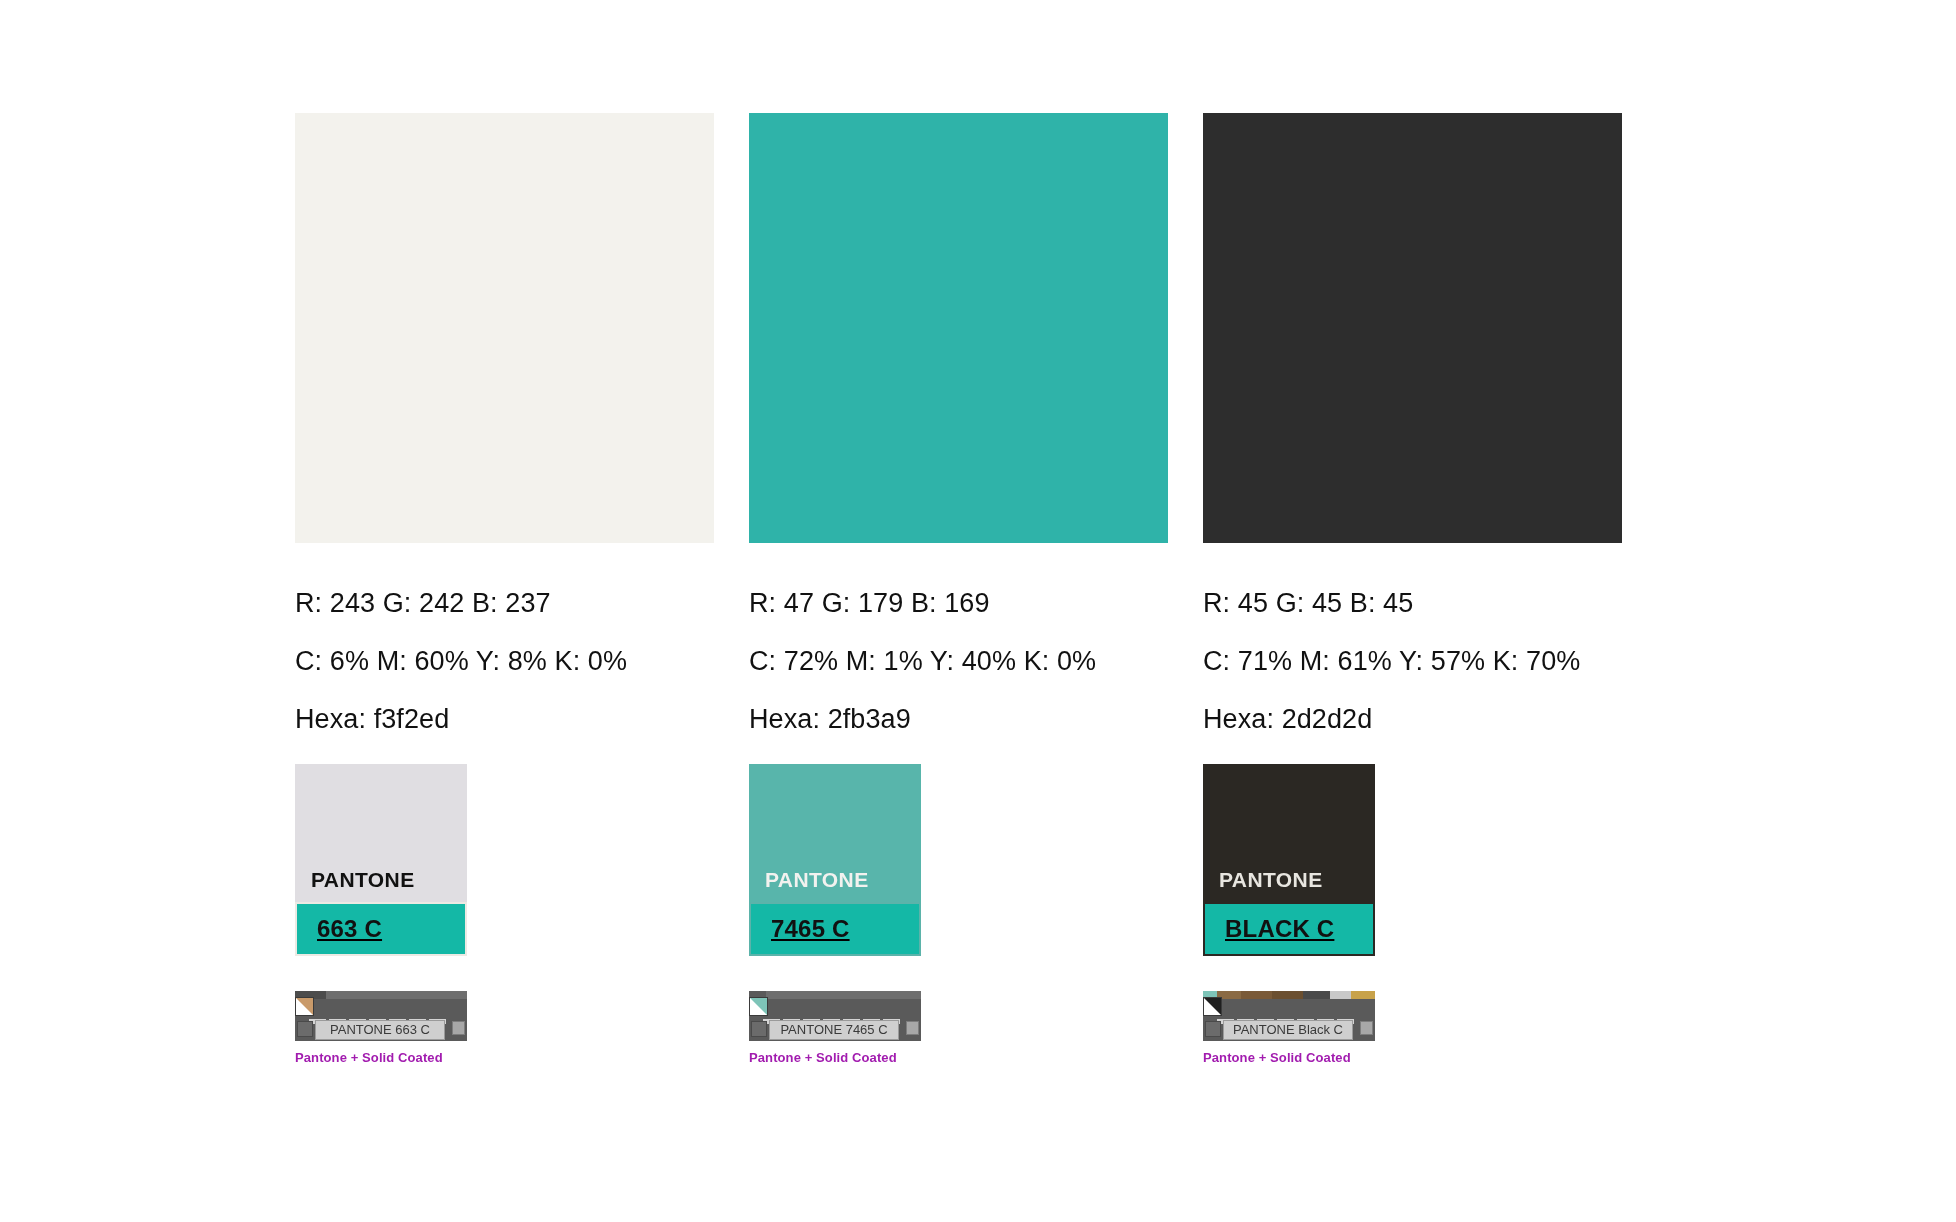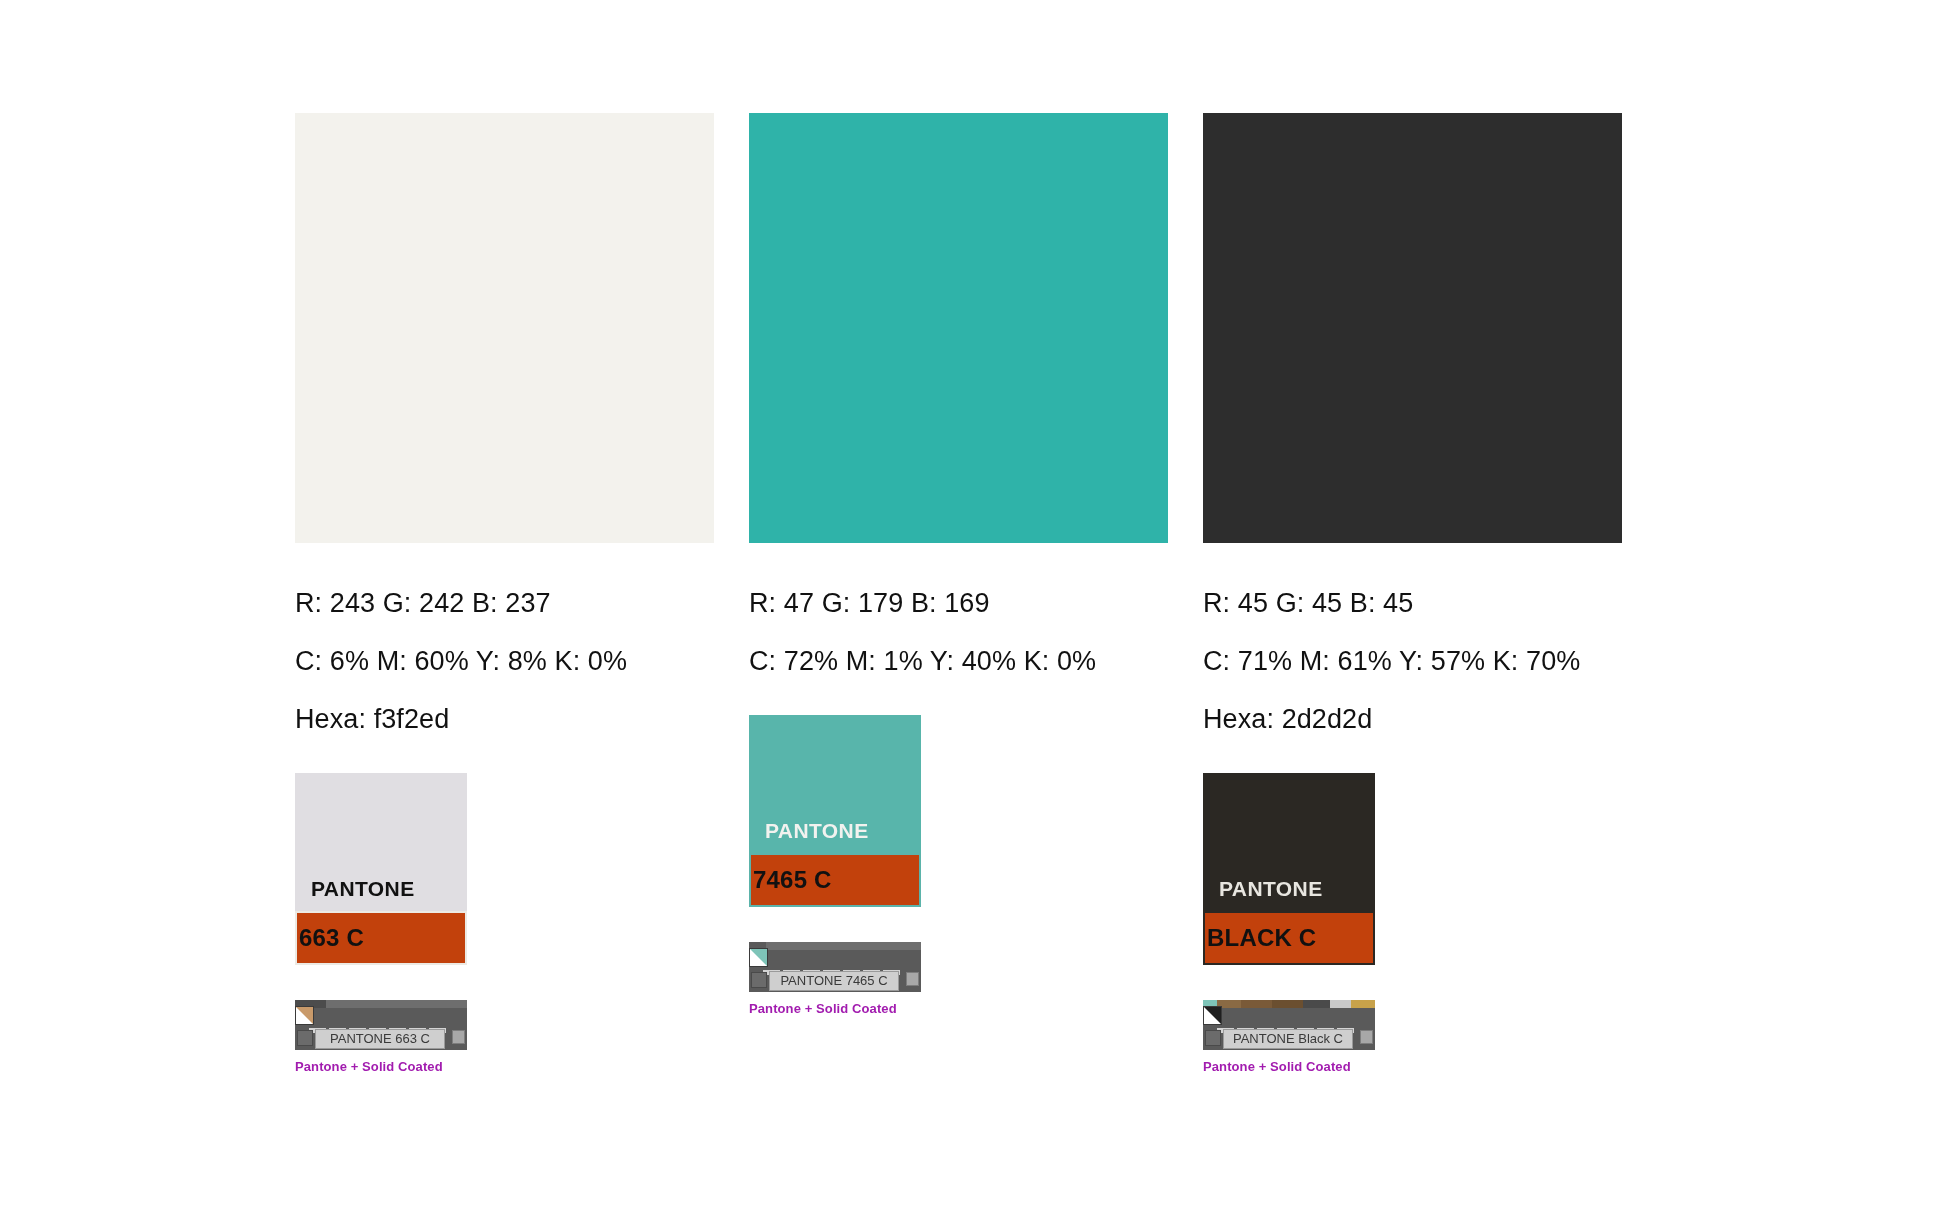--- a/index.html
+++ b/index.html
@@ -49,21 +49,21 @@
     line-height: 33px;
     color: #111111;
     letter-spacing: 0.1px;
     margin-bottom: 25px;
     white-space: nowrap;
   }
   .spec-line:last-child { margin-bottom: 0; }
 
   
   .chip-wrap {
-    margin-top: 37px;
+    margin-top: 28px;
     width: 172px;
   }
 
   .chip {
     width: 172px;
     height: 138px;
     position: relative;
   }
 
   .chip-brand {
@@ -72,24 +72,25 @@
     bottom: 10px;
     font-size: 21px;
     font-weight: 700;
     letter-spacing: 0.4px;
     line-height: 24px;
   }
 
   .chip-label {
     width: 172px;
     height: 54px;
-    background: #c2410c;
+    background: #14b8a6;
     display: flex;
     align-items: center;
-    padding-left: 2px;
+    padding-left: 20px;
+    text-decoration: underline;
   }
 
   .chip-code {
     font-size: 24px;
     font-weight: 700;
     color: #111111;
     letter-spacing: 0.2px;
     line-height: 28px;
     white-space: nowrap;
   }
@@ -241,20 +242,21 @@
         <div class="strip-caption">Pantone + Solid Coated</div>
       </div>
     </div>
 
     <div class="column">
       <div class="swatch" style="background: rgb(47, 179, 169);"></div>
 
       <div class="specs">
         <div class="spec-line">R: 47 G: 179 B: 169</div>
         <div class="spec-line">C: 72% M: 1% Y: 40% K: 0%</div>
+        <div class="spec-line">Hexa: 2fb3a9</div>
       </div>
 
       <div class="chip-wrap">
         <div class="chip" style="background: rgb(88, 181, 171);">
           <div class="chip-brand" style="color: rgb(242, 242, 239);">PANTONE</div>
         </div>
         <div class="chip-label" style="border: 2px solid rgb(91, 179, 170);">
           <span class="chip-code">7465 C</span>
         </div>
       </div>

